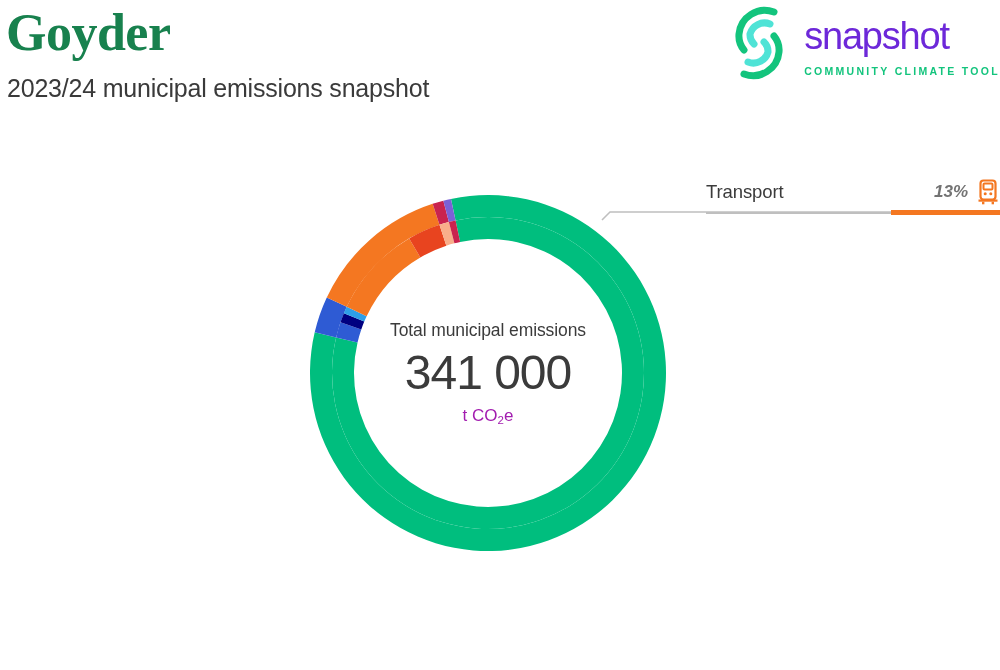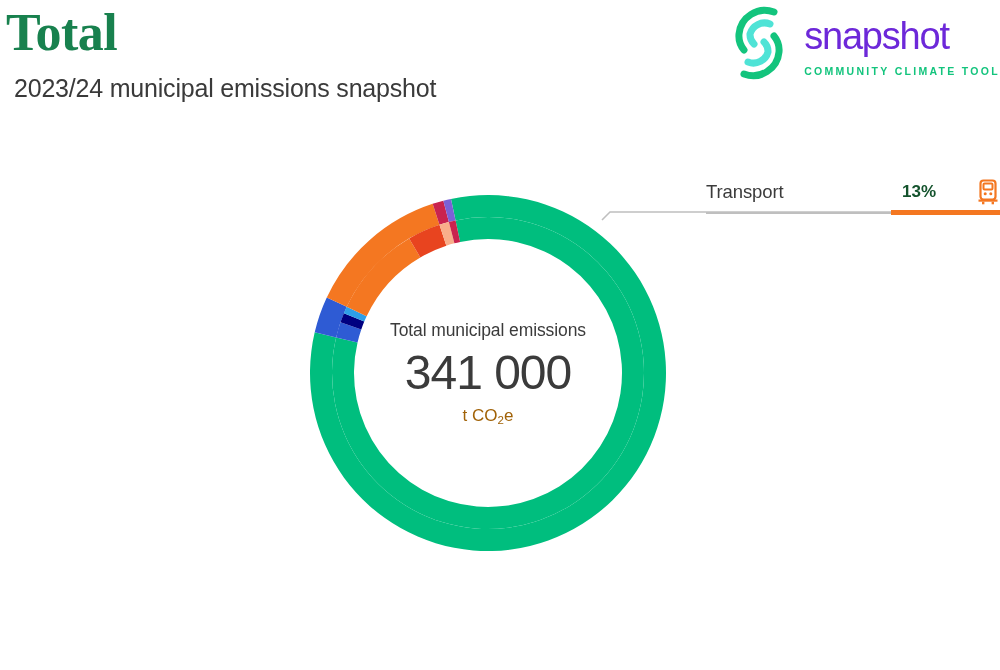--- a/index.html
+++ b/index.html
@@ -25,21 +25,21 @@
     font-family: "Liberation Serif", "DejaVu Serif", serif;
     font-weight: 700;
     font-size: 52px;
     line-height: 62px;
     color: #18814E;
     letter-spacing: -0.5px;
     white-space: nowrap;
   }
   #header-subtitle {
     position: absolute;
-    left: 14px;
+    left: 7px;
     top: 70px;
     font-size: 25px;
     line-height: 36px;
     font-weight: 400;
     color: #3A3A3A;
     letter-spacing: -0.2px;
     white-space: nowrap;
   }
 
   
@@ -111,21 +111,21 @@
     line-height: 56px;
     font-weight: 400;
     color: #3B3B3B;
     letter-spacing: -1px;
     margin-top: 4px;
     white-space: nowrap;
   }
   #center-unit {
     font-size: 17px;
     line-height: 22px;
-    color: #a16207;
+    color: #a21caf;
     font-weight: 400;
     margin-top: 4px;
     white-space: nowrap;
   }
   #center-unit sub {
     font-size: 11.5px;
     vertical-align: baseline;
     position: relative;
     top: 3px;
   }
@@ -134,35 +134,35 @@
   .callout { position: absolute; }
 
   #callout-transport { left: 600px; top: 178px; width: 400px; height: 46px; }
   #callout-transport .callout-row {
     position: absolute;
     left: 106px; top: 0px;
     width: 294px;
     height: 28px;
     display: flex;
     align-items: center;
-    gap: 32px;
   }
   #callout-transport .callout-label {
     font-size: 18.5px;
     color: #3B3B3B;
     white-space: nowrap;
     letter-spacing: -0.1px;
   }
   #callout-transport .callout-pct {
     margin-left: auto;
     font-size: 17px;
     font-weight: 700;
-    color: #14532d;
+    color: #737373;
     white-space: nowrap;
     padding-right: 8px;
+    font-style: italic;
   }
   #callout-transport .callout-icon {
     width: 24px; height: 26px;
     flex: 0 0 auto;
     display: block;
   }
   #transport-leader { position: absolute; left: 0; top: 24px; width: 400px; height: 20px; }
 
   #callout-agriculture { left: 0px; top: 512px; width: 410px; height: 46px; }
   #callout-agriculture .callout-row {
@@ -192,21 +192,21 @@
     color: #3B3B3B;
     white-space: nowrap;
   }
   #agriculture-leader { position: absolute; left: 0; top: 26px; width: 410px; height: 20px; }
 </style>
 </head>
 <body>
 
 <div id="page">
 
-  <div id="header-title">Total</div>
+  <div id="header-title">Goyder</div>
   <div id="header-subtitle">2023/24 municipal emissions snapshot</div>
 
   <div id="logo">
     <svg id="logo-mark" viewBox="0 0 70 78">
       <g fill="none" stroke-linecap="round">
         <path d="M50 8 A26 26 0 0 0 15 30 A22 22 0 0 0 20 46" stroke="#13C47D" stroke-width="7"></path>
         <path d="M46 20 A15 15 0 0 0 26 30 A13 13 0 0 0 30 40" stroke="#4FE3D6" stroke-width="7"></path>
         <path d="M20 70 A26 26 0 0 0 55 48 A22 22 0 0 0 50 32" stroke="#13C47D" stroke-width="7"></path>
         <path d="M24 58 A15 15 0 0 0 44 48 A13 13 0 0 0 40 38" stroke="#4FE3D6" stroke-width="7"></path>
       </g>

